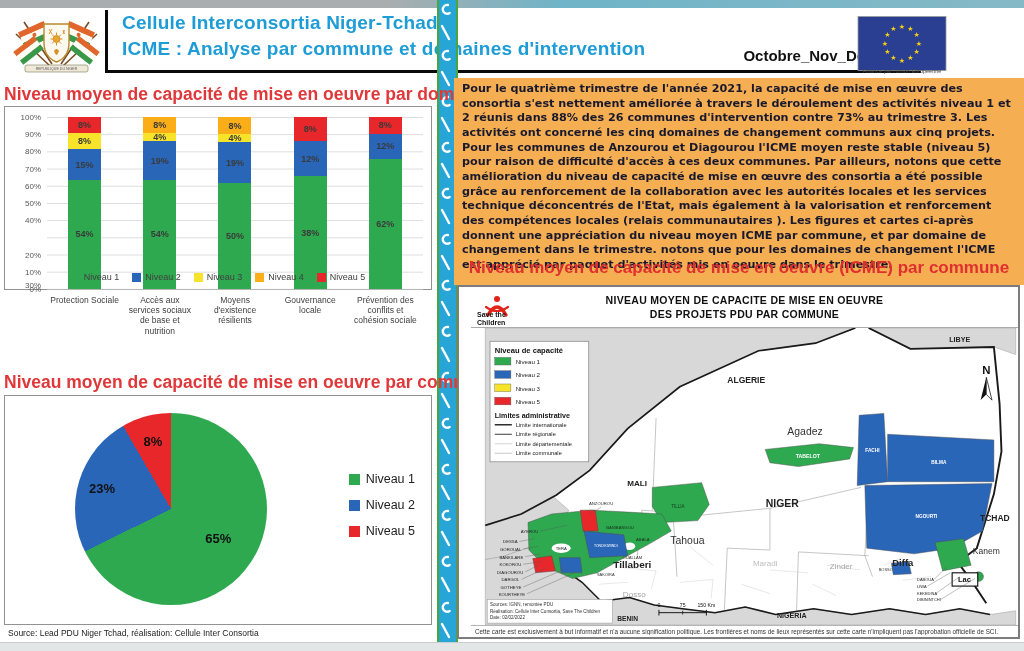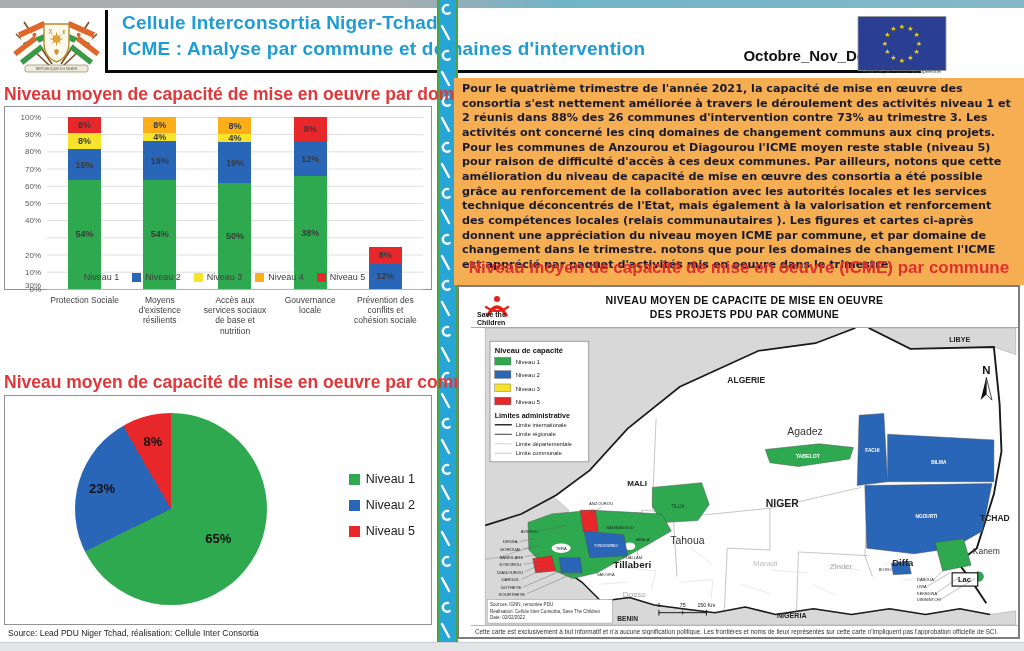--- a/index.html
+++ b/index.html
@@ -229,33 +229,36 @@
             <span class="seg-label">38%</span>
           </div>
           <div class="seg" style="height: 20.6897%; background: rgb(42, 102, 184);">
             <span class="seg-label">12%</span>
           </div>
           <div class="seg" style="height: 13.7931%; background: rgb(232, 39, 43);">
             <span class="seg-label">8%</span>
           </div>
         </div>
         <div class="bar-stack">
+          <div class="seg" style="height: 75.6098%; background: rgb(47, 169, 79);">
+            <span class="seg-label">62%</span>
+          </div>
           <div class="seg" style="height: 14.6341%; background: rgb(42, 102, 184);">
             <span class="seg-label">12%</span>
           </div>
           <div class="seg" style="height: 9.7561%; background: rgb(232, 39, 43);">
             <span class="seg-label">8%</span>
           </div>
         </div>
       </div>
   </div>
   <div class="bar-cats">
       <div class="cat">Protection Sociale</div>
+      <div class="cat">Accès aux services sociaux de base et nutrition</div>
       <div class="cat">Moyens d'existence résilients</div>
-      <div class="cat">Accès aux services sociaux de base et nutrition</div>
       <div class="cat">Gouvernance locale</div>
       <div class="cat">Prévention des conflits et cohésion sociale</div>
     </div>
   <div class="bar-legend">
       <div class="leg-item">
         <span class="sw" style="background: rgb(47, 169, 79);"></span>
         <span>Niveau 1</span>
       </div>
       <div class="leg-item">
         <span class="sw" style="background: rgb(42, 102, 184);"></span>

